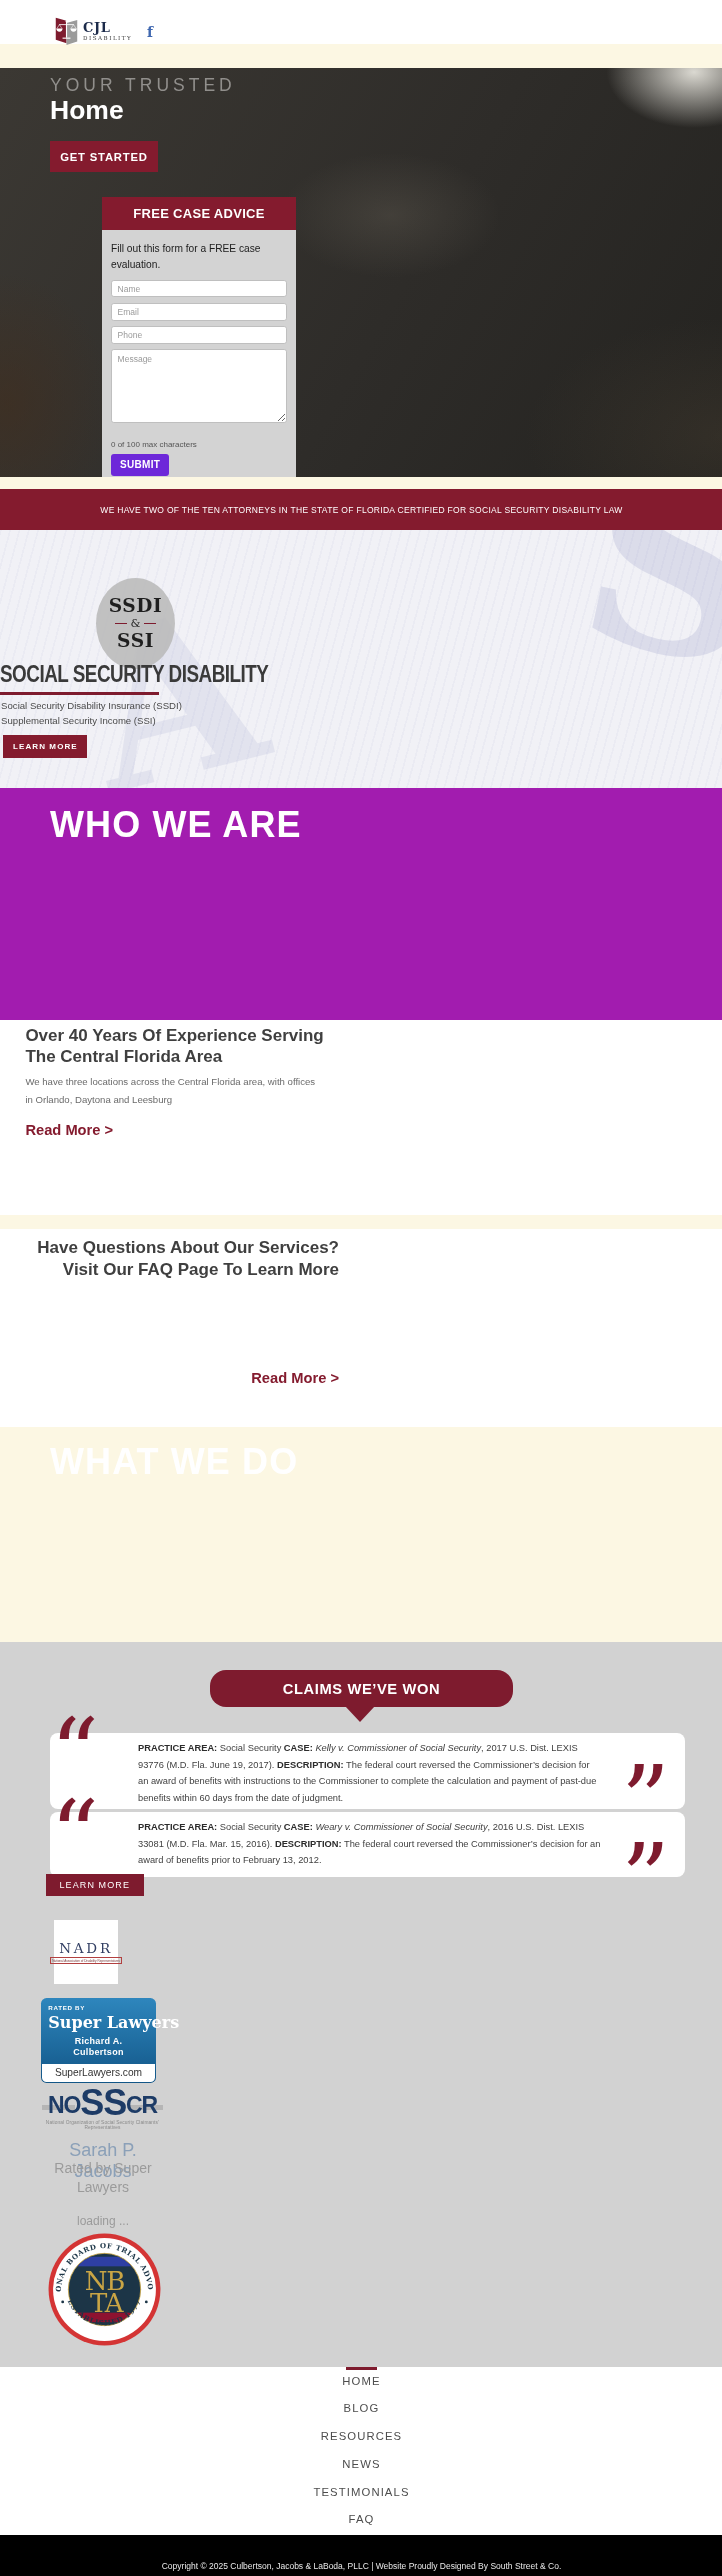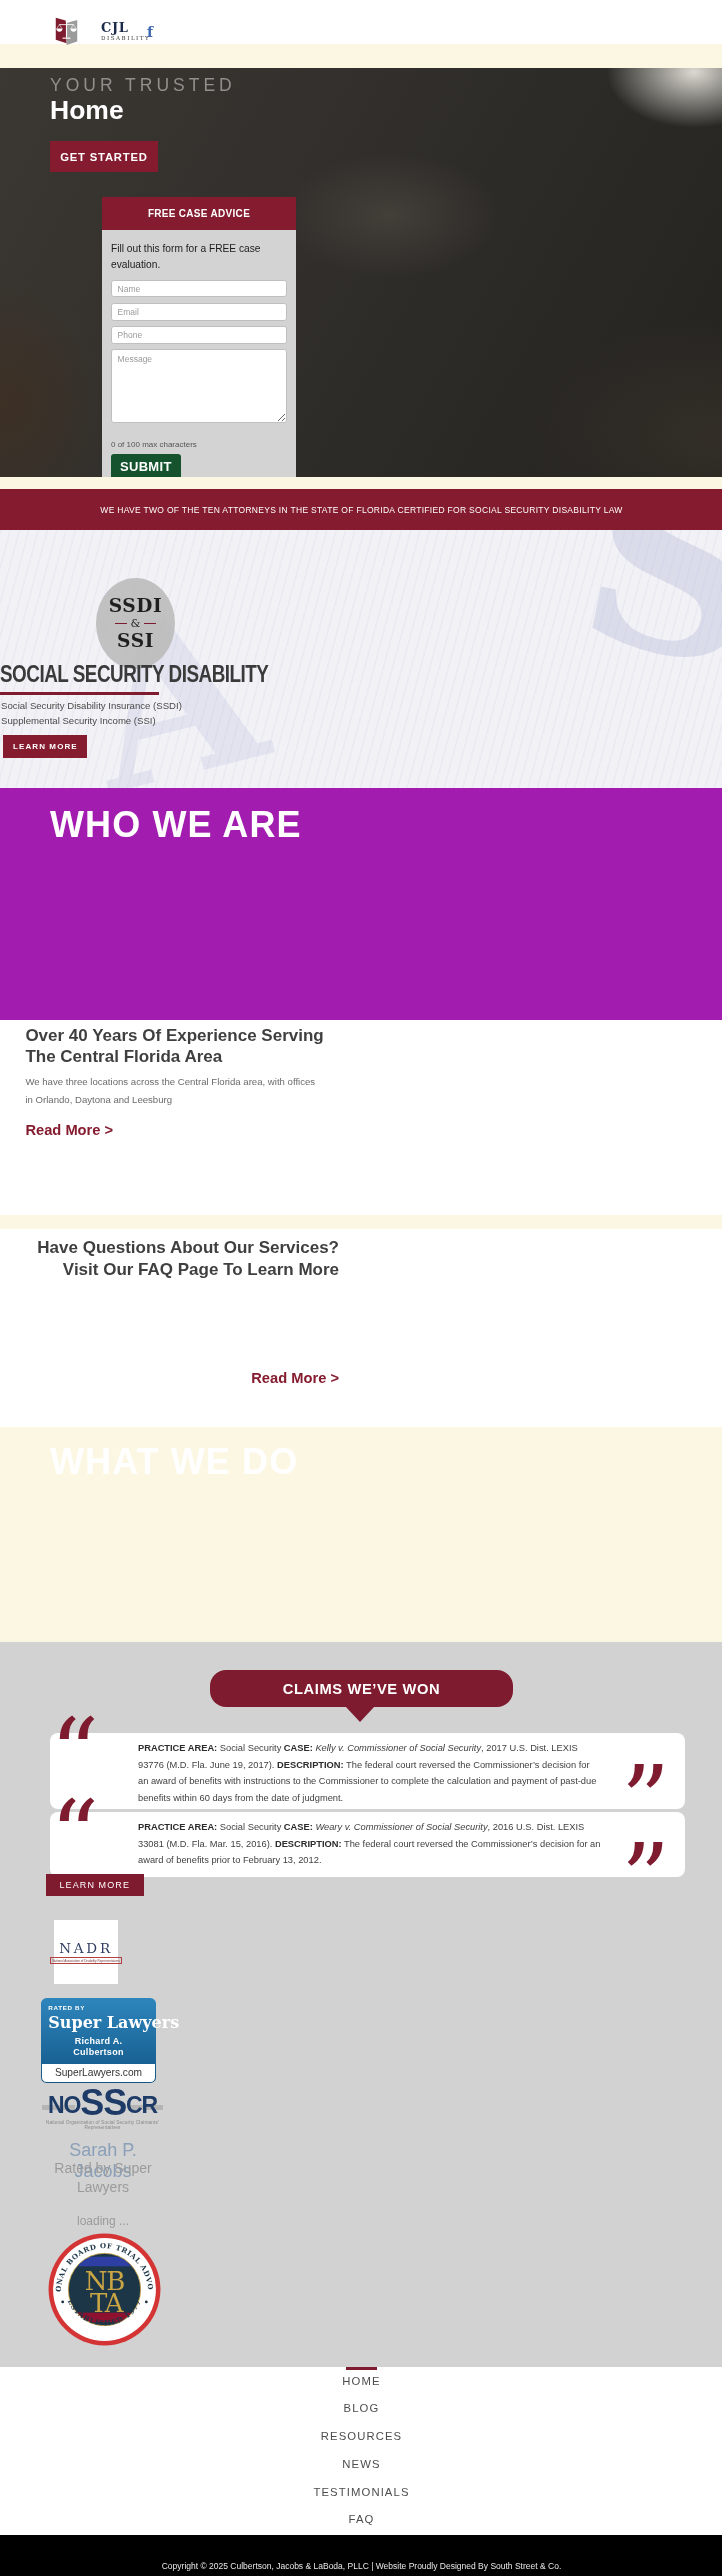--- a/index.html
+++ b/index.html
@@ -2,44 +2,44 @@
 <html style="font-size:9px"><head>
 <meta charset="utf-8">
 <style>
   html,body{margin:0;padding:0;}
   body{width:723px;background:#fff;font-family:"Liberation Sans",sans-serif;}
   a{text-decoration:none;}
   
   .top{position:relative;height:68px;}
   .top-white{height:44px;background:#fff;}
   .top-cream{height:24px;background:#fcf7e3;}
-  .logo{position:absolute;left:54px;top:14.7px;display:flex;align-items:center;gap:22px;cursor:pointer;}
+  .logo{position:absolute;left:54px;top:14.7px;display:flex;align-items:center;gap:4px;cursor:pointer;}
   .logo-text .cjl{font-family:"DejaVu Serif",serif;font-weight:bold;font-size:13px;color:#1c2b4a;letter-spacing:0.6px;line-height:13.5px;}
   .logo-text .dis{font-family:"DejaVu Serif",serif;font-size:5.6px;color:#3a3a3a;letter-spacing:1.5px;margin-top:1.1px;}
   .fb{position:absolute;left:147px;top:24px;color:#4068b0;font-family:"DejaVu Serif",serif;font-weight:bold;font-size:14px;cursor:pointer;}
   
   .hero{position:relative;height:409px;overflow:hidden;
     background:
       radial-gradient(ellipse 141px 90px at 96% 1%, rgba(234,232,224,0.92), rgba(234,232,224,0) 62%),
       radial-gradient(ellipse 169px 96px at 54% 36%, rgba(135,127,112,0.22), rgba(0,0,0,0) 65%),
       radial-gradient(ellipse 147px 186px at 1% 82%, rgba(66,45,28,0.55), rgba(0,0,0,0) 70%),
       radial-gradient(ellipse 282px 169px at 100% 90%, rgba(84,72,55,0.30), rgba(0,0,0,0) 70%),
       linear-gradient(120deg,#3b3833,#2e2c29 55%,#242320);}
   .eyebrow{position:absolute;left:50px;top:6.8px;font-size:17.5px;letter-spacing:4px;color:#918f8c;}
   .hero-title{position:absolute;left:50px;top:26.5px;font-size:26.5px;font-weight:bold;color:#fff;}
   .cta-btn{position:absolute;left:50px;top:73px;width:108px;height:31px;background:#841b2e;color:#fff;font-weight:bold;font-size:11.3px;letter-spacing:0.8px;border:none;display:flex;align-items:center;justify-content:center;cursor:pointer;font-family:inherit;}
   .lead-form{position:absolute;left:102px;top:129px;width:194px;}
-  .lead-form-header{height:33px;background:#841b2e;display:flex;align-items:center;justify-content:center;color:#fff;font-size:10px;font-weight:bold;letter-spacing:0.3px;}
+  .lead-form-header{height:33px;background:#841b2e;display:flex;align-items:center;justify-content:center;color:#fff;font-size:13px;font-weight:bold;letter-spacing:0.3px;}
   .lead-form-body{background:#d3d3d3;padding:10.7px 9px 9px;box-sizing:border-box;}
   .form-intro{font-size:10.2px;line-height:16px;color:#1c1c1c;margin:0 0 7.3px;}
   .tf{display:block;width:100%;box-sizing:border-box;height:17.5px;border:0.6px solid #bfbfbf;border-radius:2.8px;padding:0 5.6px;font-size:8.5px;color:#333;background:#fff;margin-bottom:5.6px;font-family:inherit;}
   textarea.tf{height:74px;padding-top:4px;resize:both;margin-bottom:17px;}
   ::placeholder{color:#9a9a9a;opacity:1;}
   .char-note{font-size:8px;color:#555;margin:0 0 5.1px;}
-  .submit-btn{background:#14532d;color:#fff;border:none;border-radius:3px;font-size:13px;font-weight:bold;letter-spacing:0.3px;padding:5.1px 9px;cursor:pointer;font-family:inherit;}
+  .submit-btn{background:#6d28d9;color:#fff;border:none;border-radius:3px;font-size:10px;font-weight:bold;letter-spacing:0.3px;padding:5.1px 9px;cursor:pointer;font-family:inherit;}
   
   .cream-strip{height:12px;background:#fcf7e3;}
   .banner{height:41px;background:#841b2e;display:flex;align-items:center;justify-content:center;}
   .banner p{color:#fff;font-size:8.5px;letter-spacing:0.3px;margin:0;}
   
   .ssdi{position:relative;height:258px;background:#f1f1f6;overflow:hidden;}
   .ssdi::before{content:"";position:absolute;inset:0;background:repeating-linear-gradient(105deg, rgba(150,155,200,0.07) 0 1.7px, rgba(0,0,0,0) 1.7px 9px);}
   .ghost{position:absolute;font-family:"DejaVu Serif",serif;font-weight:bold;color:rgba(160,166,205,0.28);line-height:1;}
   .ghost-s{right:-40px;top:-85px;font-size:243px;transform:rotate(12deg);}
   .ghost-a{left:90px;top:62px;font-size:215px;color:rgba(160,166,205,0.18);transform:rotate(-14deg);}

